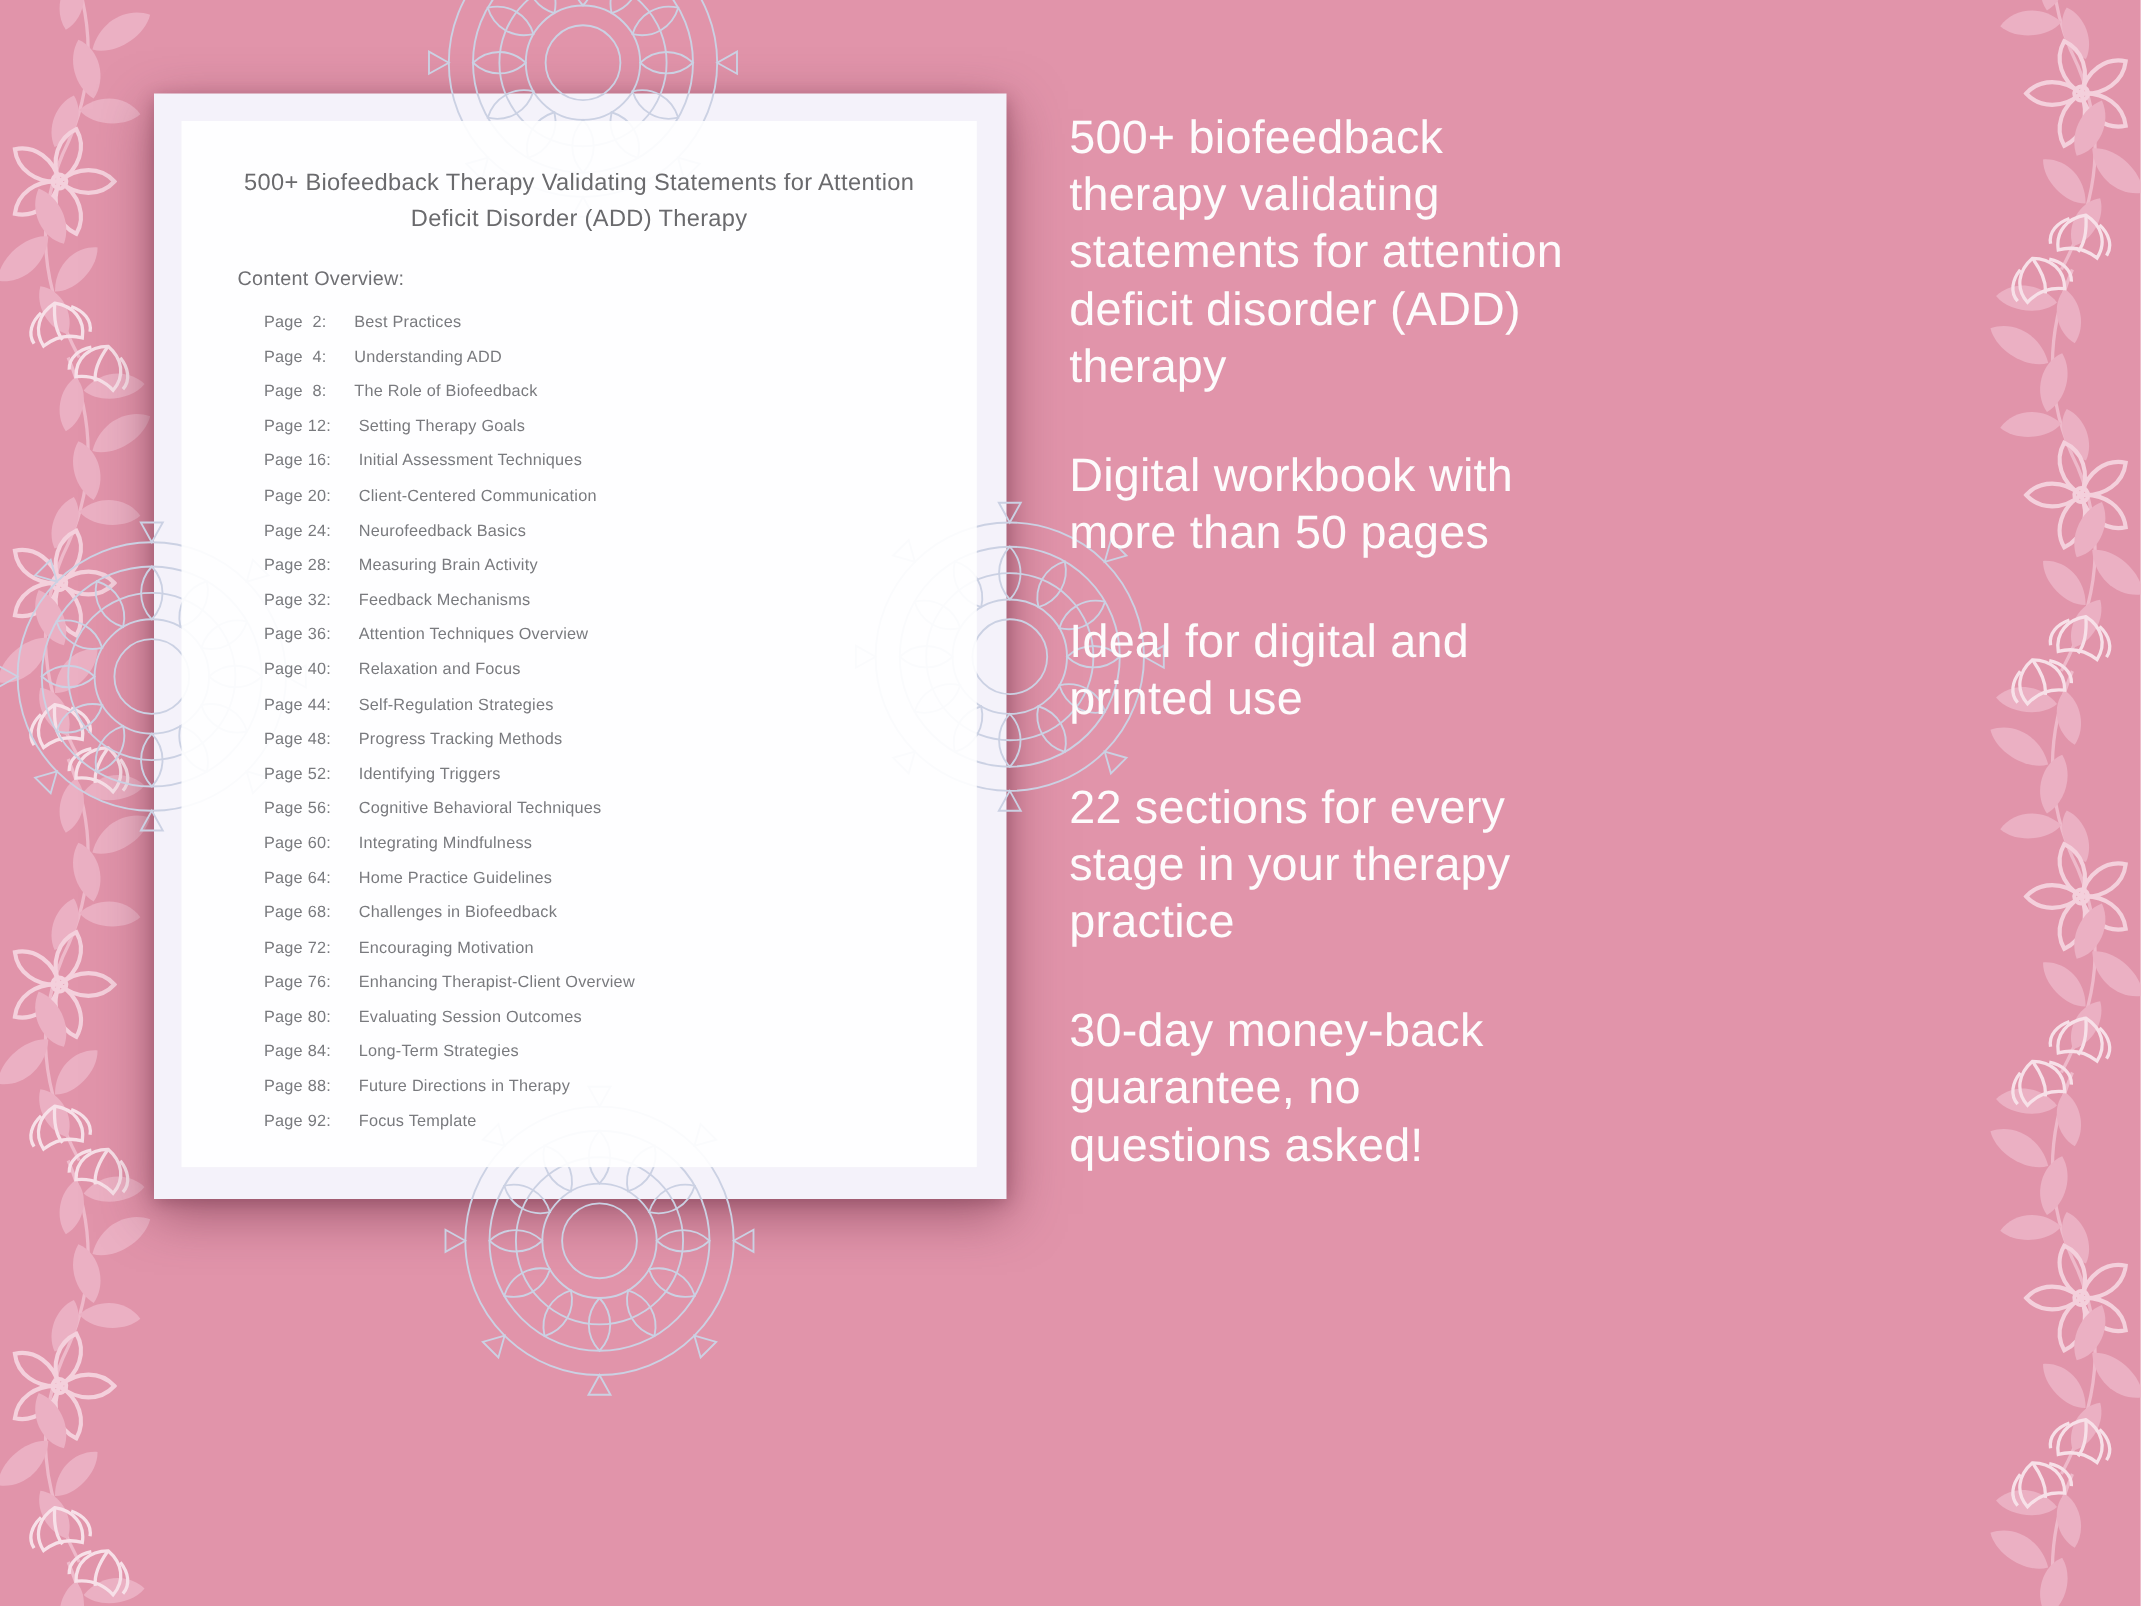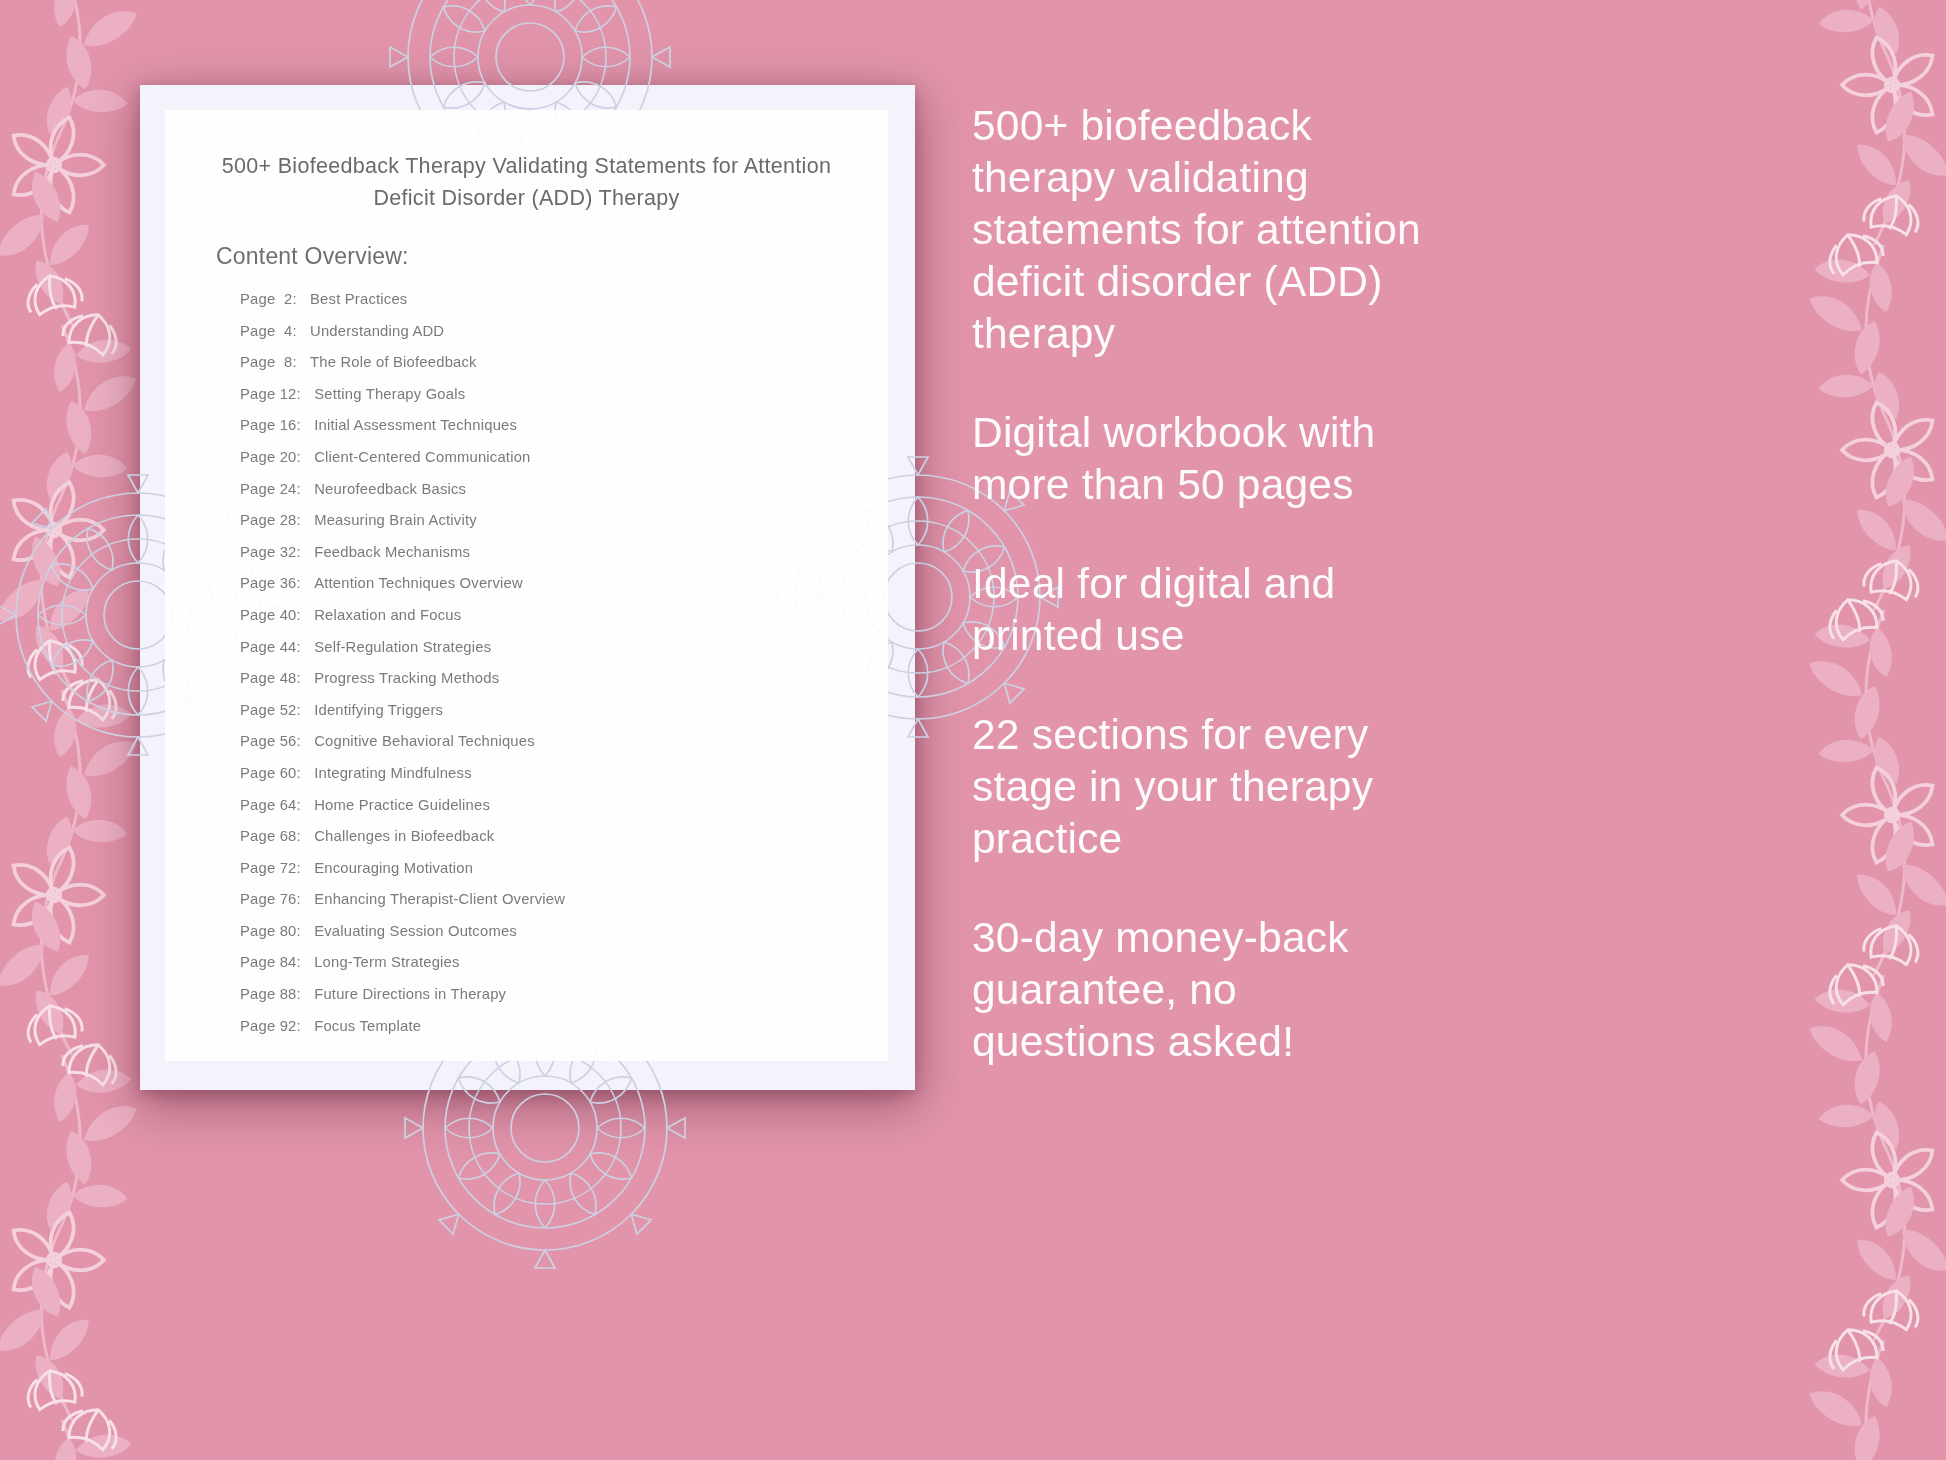--- a/index.html
+++ b/index.html
@@ -52,35 +52,35 @@
     width: 650px;
     text-align: center;
     font-size: 21.5px;
     line-height: 32px;
     font-weight: 500;
     letter-spacing: .3px;
     color: #6a6a6d;
   }
   .section-heading {
     margin: 29px 0 0 51px;
-    font-size: 23px;
+    font-size: 18px;
     color: #6f6f73;
     letter-spacing: .2px;
   }
   .toc {
     margin: 14px 0 0 75px;
   }
   .toc-row {
     font-size: 14.8px;
     line-height: 31.6px;
     color: #797a7e;
     letter-spacing: .2px;
   }
   .toc-label { white-space: pre; }
-  .toc-title { margin-left: 9px; }
+  .toc-title { margin-left: 21px; }
 
   
   .pitch {
     position: absolute;
     left: 972px;
     top: 100px;
     width: 452px;
     color: #fdfbfc;
     font-size: 42.5px;
     line-height: 52px;

